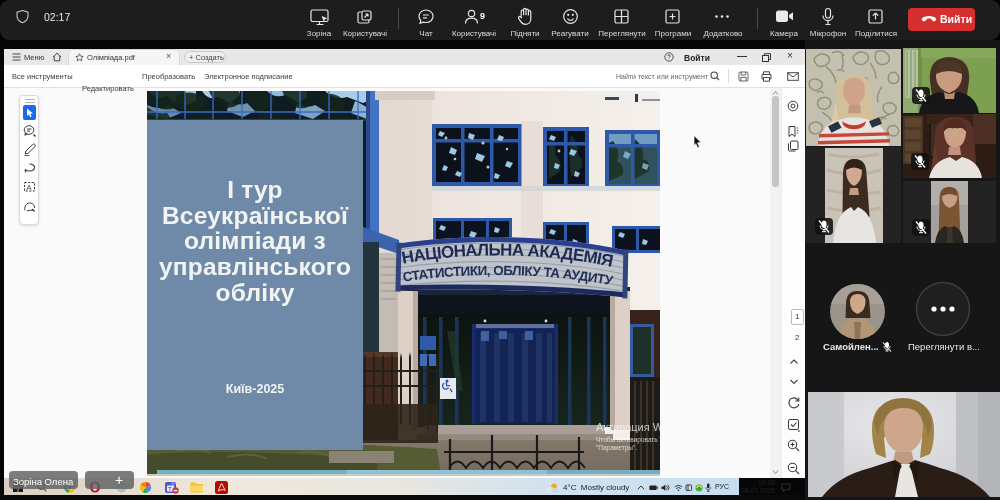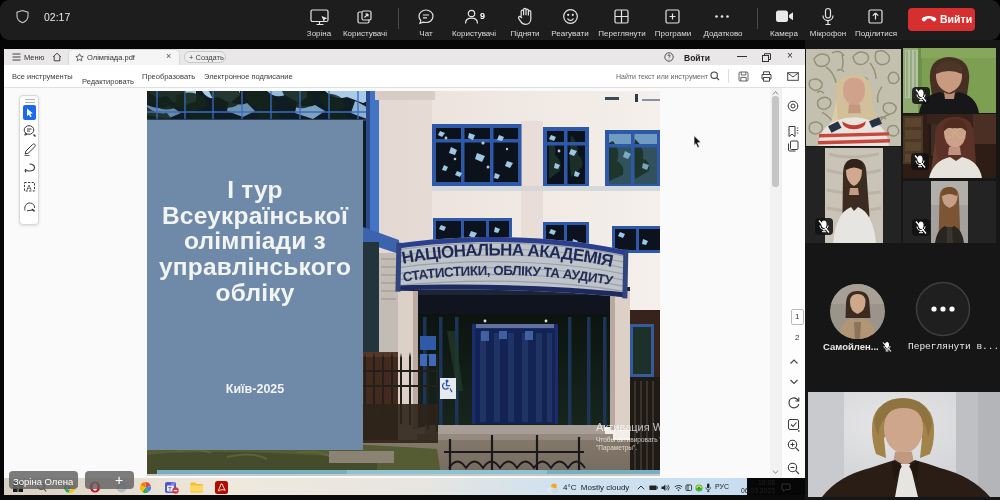--- a/index.html
+++ b/index.html
@@ -137,21 +137,21 @@
     <div class="abs" style="left:733px;top:7px;width:10px;height:1px;background:#333;"></div>
     <svg class="abs" style="left:758px;top:4px" width="9" height="9" viewBox="0 0 9 9" fill="none" stroke="#333" stroke-width="1">
         <path d="M2.5 2.5 V0.7 H8.5 V6.5 H6.5"></path>
         <rect x="0.5" y="2.5" width="6" height="6"></rect>
       </svg>
     <div class="abs" style="left:783px;top:1px;color:#333;font-size:10px;">×</div>
   </div>
 
   <div class="abs" style="left:0;top:16px;width:871px;height:23px;background:#ffffff;border-bottom:1px solid #e0e0e0;box-sizing:border-box;">
     <div class="abs" style="left:8px;top:7px;color:#3b3b3b;font-size:7.5px;">Все инструменты</div>
-    <div class="abs" style="left:78px;top:12px;color:#3b3b3b;font-size:7.5px;">Редактировать</div>
+    <div class="abs" style="left:78px;top:19px;color:#3b3b3b;font-size:7.5px;">Редактировать</div>
     <div class="abs" style="left:138px;top:7px;color:#3b3b3b;font-size:7.5px;">Преобразовать</div>
     <div class="abs" style="left:200px;top:7px;color:#3b3b3b;font-size:7.5px;">Электронное подписание</div>
     <div class="abs" style="left:612px;top:7.5px;color:#666;font-size:7px;">Найти текст или инструмент</div>
     <svg class="abs" style="left:706px;top:6px" width="10" height="10" viewBox="0 0 10 10" fill="none" stroke="#444" stroke-width="1.1">
         <circle cx="4.2" cy="4.2" r="3.2"></circle>
         <path d="M6.6 6.6 L9 9"></path>
       </svg>
     <div class="abs" style="left:724px;top:4px;width:1px;height:14px;background:#ddd;"></div>
     <svg class="abs" style="left:734px;top:6px" width="11" height="11" viewBox="0 0 11 11" fill="none" stroke="#555" stroke-width="0.9">
         <rect x="1" y="1" width="9" height="9" rx="1.2"></rect>
@@ -530,21 +530,21 @@
         <path d="M3.5 5.5 h4 M5.5 3.5 v4"></path>
       </svg>
     <svg class="abs" style="left:5px;top:374px" width="13" height="13" viewBox="0 0 13 13" fill="none" stroke="#3b3b3b" stroke-width="1.1">
         <circle cx="5.5" cy="5.5" r="4.2"></circle>
         <path d="M8.7 8.7 L12 12"></path>
         <path d="M3.5 5.5 h4"></path>
       </svg>
   </div>
 </div>
 
-<div class="abs" id="taskbar" style="left:4px;top:478px;width:735px;height:17px;background:linear-gradient(90deg,#d8cfc0,#efe9dd 30%,#e8e6e0 55%,#cfe2f0 75%,#c8def0);padding-left:8px;">
+<div class="abs" id="taskbar" style="left:4px;top:478px;width:735px;height:17px;background:linear-gradient(90deg,#d8cfc0,#efe9dd 30%,#e8e6e0 55%,#cfe2f0 75%,#c8def0);">
 
   <svg class="abs" style="left:9px;top:4px" width="10" height="10" viewBox="0 0 10 10" fill="#1a1a1a">
       <rect x="0" y="0" width="4.6" height="4.6"></rect>
       <rect x="5.4" y="0" width="4.6" height="4.6"></rect>
       <rect x="0" y="5.4" width="4.6" height="4.6"></rect>
       <rect x="5.4" y="5.4" width="4.6" height="4.6"></rect>
     </svg>
 
   <svg class="abs" style="left:33px;top:4px" width="10" height="10" viewBox="0 0 10 10" fill="none" stroke="#555" stroke-width="1.2">
       <circle cx="4.2" cy="4.2" r="3.2"></circle>
@@ -746,21 +746,21 @@
     </g>
   </svg>
   <div class="abs" style="left:18px;top:301px;color:#e8e8e8;font-size:9.5px;font-weight:bold;">Самойлен...</div>
 
   <svg class="abs" style="left:110px;top:241px" width="56" height="56" viewBox="0 0 56 56">
     <circle cx="28" cy="28" r="26.5" fill="#1f1f1f" stroke="#3e3e3e" stroke-width="1.5"></circle>
     <circle cx="19" cy="28" r="2.6" fill="#fff"></circle>
       <circle cx="28" cy="28" r="2.6" fill="#fff"></circle>
       <circle cx="37" cy="28" r="2.6" fill="#fff"></circle>
   </svg>
-  <div class="abs" style="left:103px;top:301px;color:#e8e8e8;font-size:9.5px;font-family:Liberation Mono, monospace;">Переглянути в...</div>
+  <div class="abs" style="left:103px;top:301px;color:#e8e8e8;font-size:9.5px;">Переглянути в...</div>
 
   <svg class="abs" style="left:3px;top:352px" width="194" height="105" viewBox="0 0 194 105">
     <defs>
         <radialGradient id="bgv" cx="0.42" cy="0.3" r="1">
           <stop offset="0" stop-color="#e6e6e8"></stop>
           <stop offset="0.55" stop-color="#d4d5d8"></stop>
           <stop offset="1" stop-color="#bbbcc0"></stop>
         </radialGradient>
       </defs>
     <rect width="194" height="105" fill="url(#bgv)"></rect>

